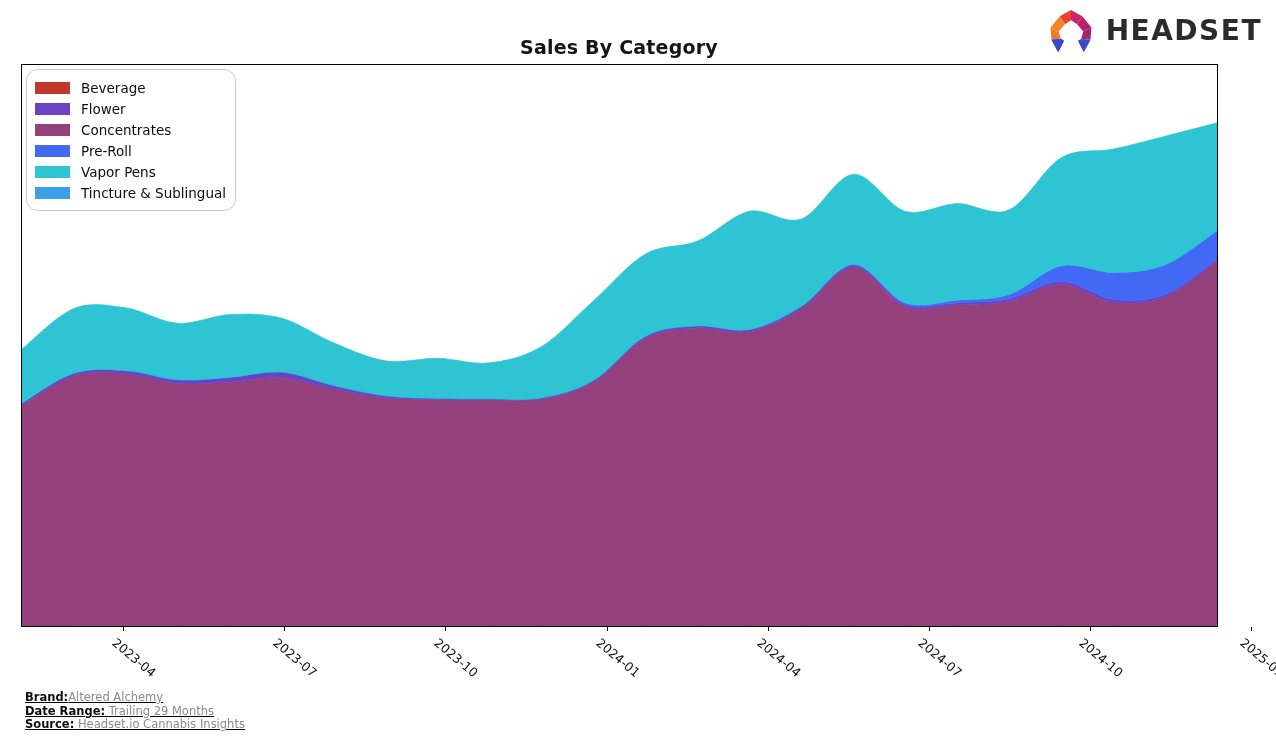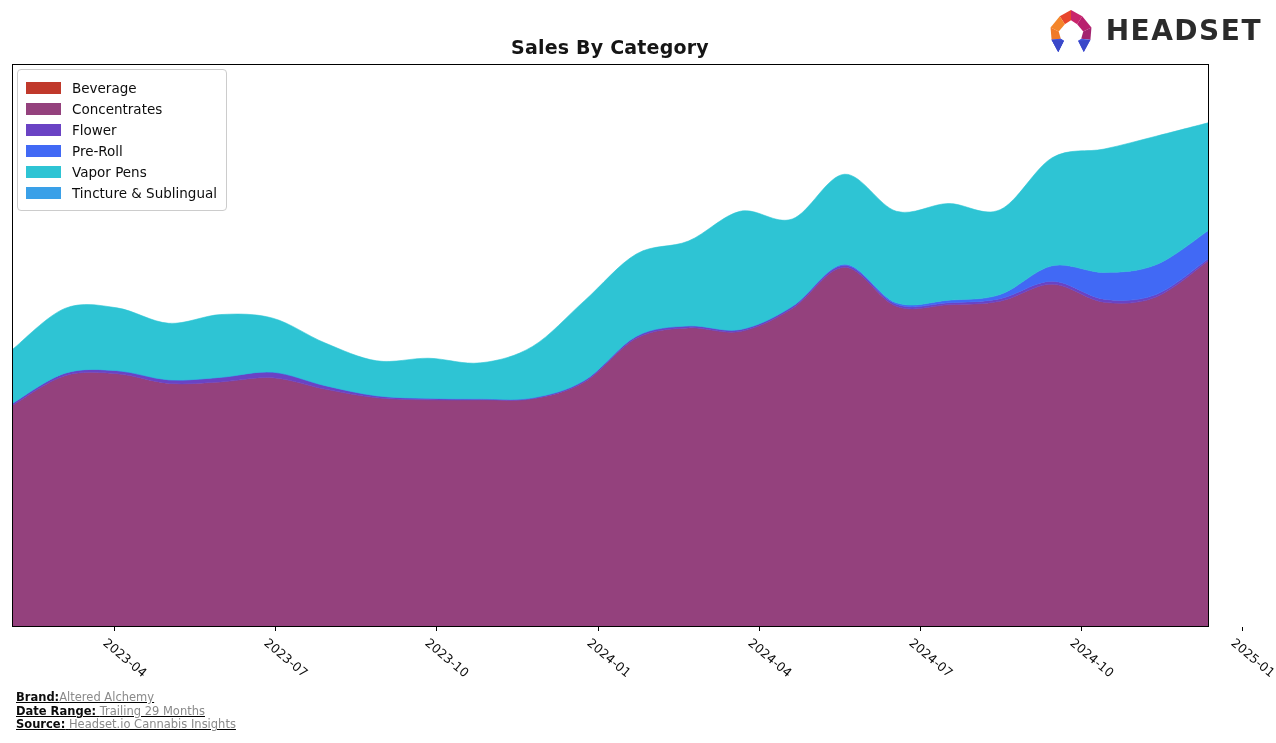--- a/index.html
+++ b/index.html
@@ -11,20 +11,21 @@
     width: 1276px;
     height: 743px;
     font-family: "DejaVu Sans", "Liberation Sans", sans-serif;
     position: relative;
     overflow: hidden;
   }
   #page {
     position: absolute;
     inset: 0;
     background: #ffffff;
+    margin-left: 9px;
   }
 
   
   .chart-title {
     position: absolute;
     top: 36px;
     left: 0;
     width: 1220px;
     text-align: center;
     font-size: 19px;
@@ -63,21 +64,21 @@
   }
   #plot-svg { display: block; width: 100%; height: 100%; }
 
   
   #legend {
     position: absolute;
     left: 17px;
     top: 69px;
     background: #ffffff;
     border: 1px solid #cccccc;
-    border-radius: 4px;
+    border-radius: 12px;
     padding: 7px 9px 7px 8px;
     z-index: 5;
   }
   .legend-row {
     display: flex;
     align-items: center;
     height: 21px;
   }
   .legend-swatch {
     width: 35px;
@@ -159,26 +160,26 @@
         </g>
     </svg>
   </div>
 
   <div id="legend">
     <div class="legend-row">
       <span class="legend-swatch" style="background:#c0392b"></span>
       <span class="legend-label">Beverage</span>
     </div>
     <div class="legend-row">
+      <span class="legend-swatch" style="background:#6a43c4"></span>
+      <span class="legend-label">Flower</span>
+    </div>
+    <div class="legend-row">
       <span class="legend-swatch" style="background:#94417d"></span>
       <span class="legend-label">Concentrates</span>
-    </div>
-    <div class="legend-row">
-      <span class="legend-swatch" style="background:#6a43c4"></span>
-      <span class="legend-label">Flower</span>
     </div>
     <div class="legend-row">
       <span class="legend-swatch" style="background:#4169f5"></span>
       <span class="legend-label">Pre-Roll</span>
     </div>
     <div class="legend-row">
       <span class="legend-swatch" style="background:#2ec4d4"></span>
       <span class="legend-label">Vapor Pens</span>
     </div>
     <div class="legend-row">

